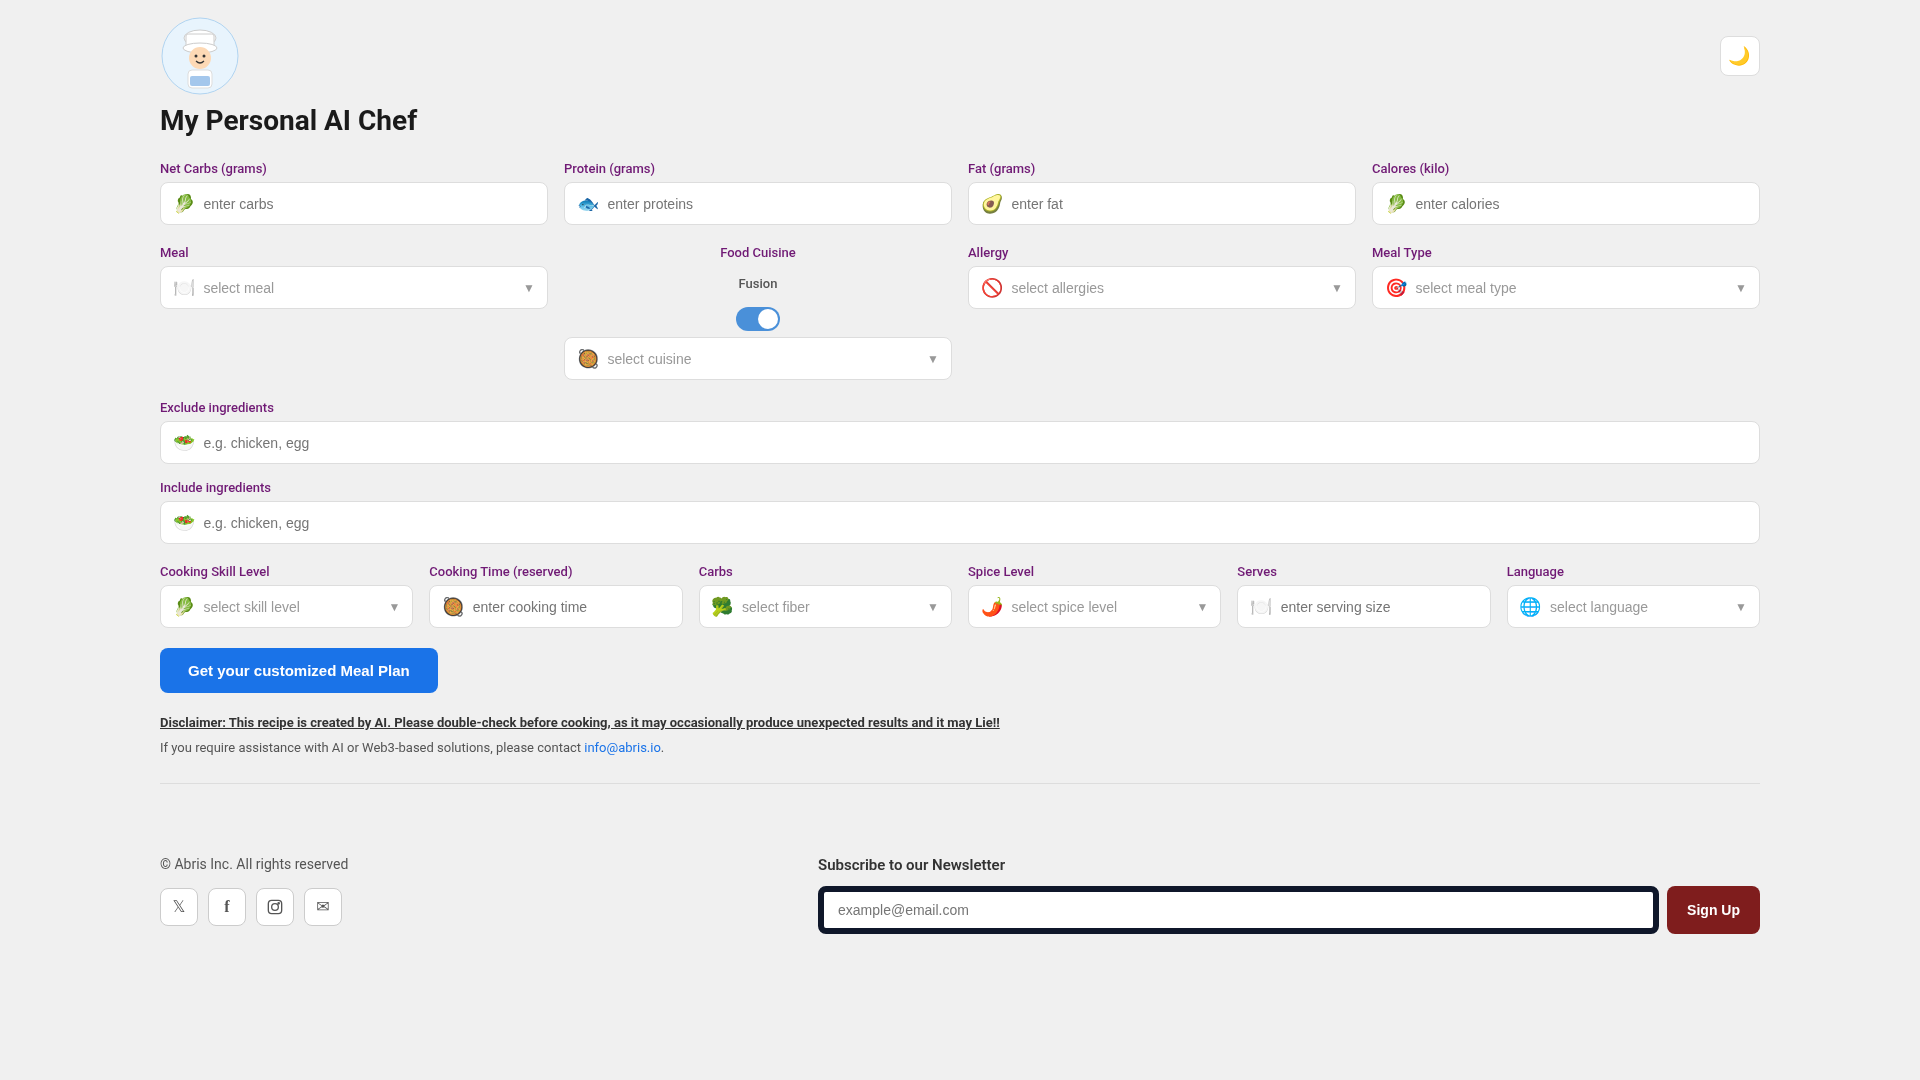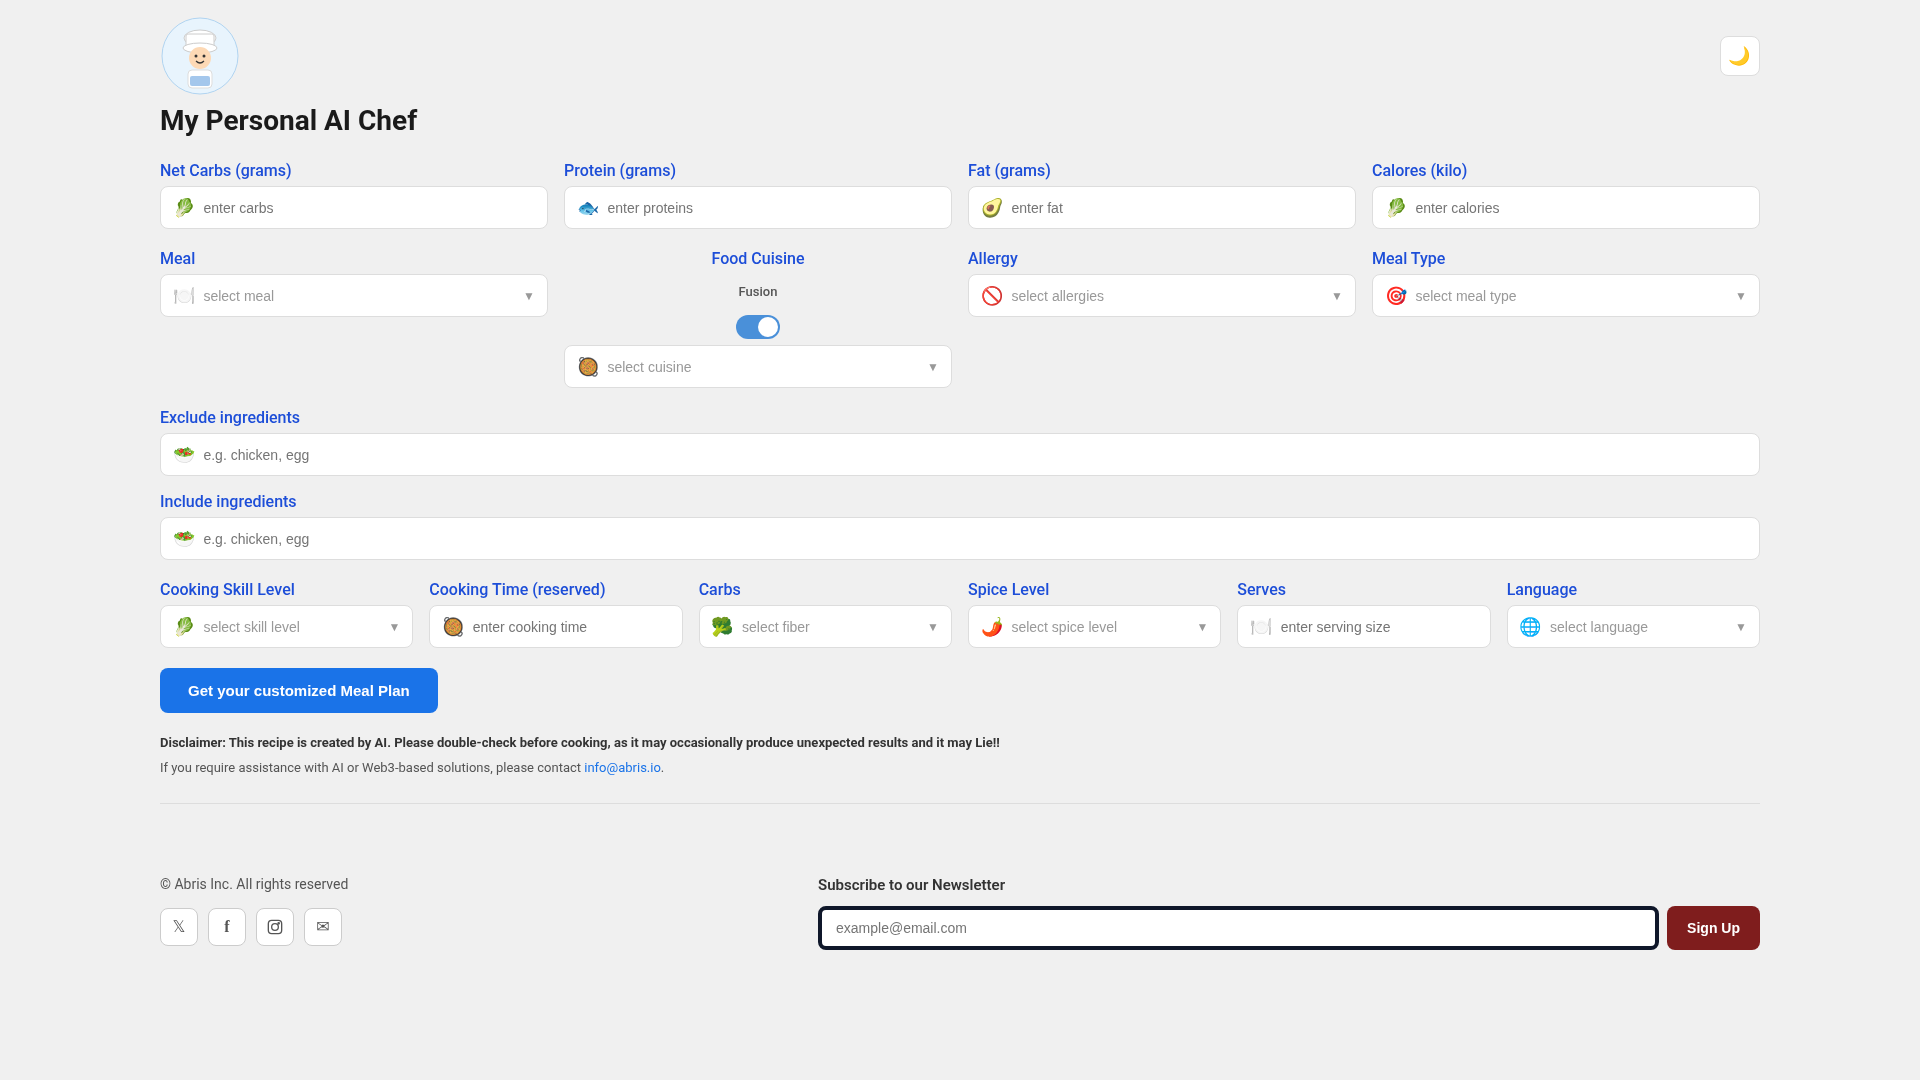--- a/index.html
+++ b/index.html
@@ -56,22 +56,22 @@
     }
     .form-group {
       display: flex;
       flex-direction: column;
       flex: 1;
     }
     .form-group.full-width {
       flex: 1 1 100%;
     }
     .form-label {
-      font-size: 16px;
-      color: #1d4ed8;
+      font-size: 13px;
+      color: #701a75;
       margin-bottom: 6px;
       font-weight: 500;
     }
     .input-wrapper {
       display: flex;
       align-items: center;
       gap: 8px;
       width: 100%;
       padding: 10px 12px;
       border: 1px solid #ddd;
@@ -154,20 +154,21 @@
     }
     .disclaimer {
       font-size: 13px;
       color: #555;
       line-height: 1.6;
       margin-bottom: 4px;
     }
     .disclaimer strong {
       font-weight: 700;
       color: #333;
+      text-decoration: underline;
     }
     .disclaimer a {
       color: #1a73e8;
       text-decoration: none;
     }
     .footer-divider {
       border: none;
       border-top: 1px solid #ddd;
       margin: 24px 0 0 0;
     }
@@ -229,21 +230,21 @@
       color: #333;
       margin-bottom: 12px;
     }
     .newsletter-row {
       display: flex;
       gap: 8px;
     }
     .newsletter-input {
       flex: 1;
       padding: 10px 14px;
-      border: 4px solid #0f172a;
+      border: 6px solid #0f172a;
       border-radius: 8px;
       font-size: 14px;
       outline: none;
       background: white;
     }
     .signup-btn {
       padding: 10px 20px;
       background: #7f1d1d;
       color: white;
       border: none;

